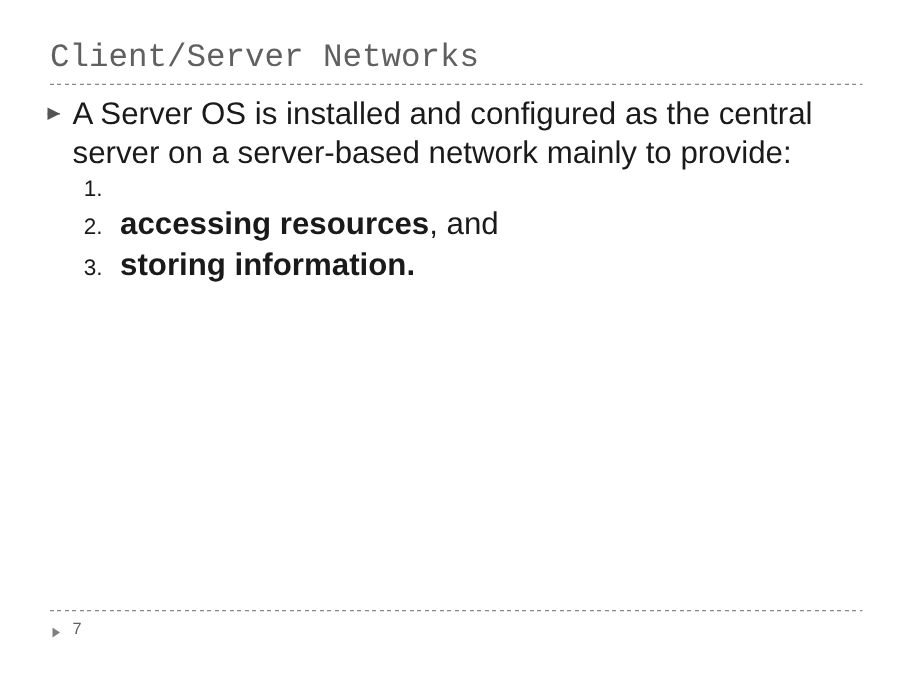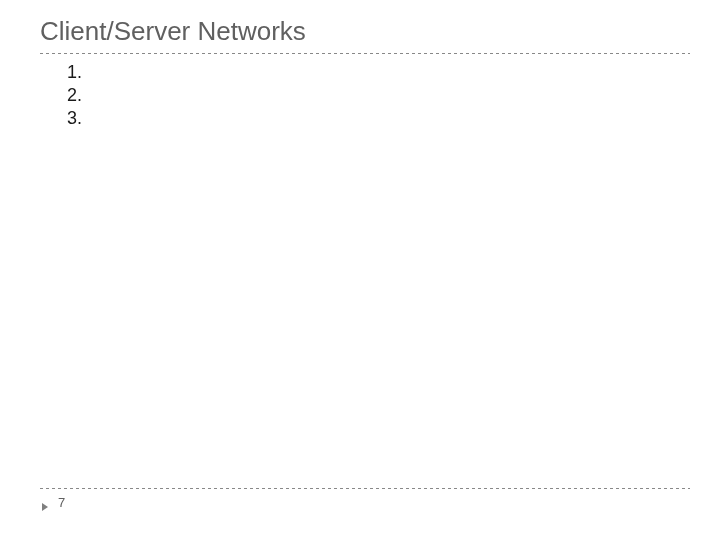--- a/index.html
+++ b/index.html
@@ -9,21 +9,22 @@
     }
     body {
       width: 720px;
       height: 540px;
       background: #fff;
       font-family: Arial, Helvetica, sans-serif;
       position: relative;
       overflow: hidden;
     }
     .title-area {
-      padding: 16px 0 6px 40px;
+      padding: 31px 0 6px 40px;
+      font-family: Liberation Mono, monospace;
     }
     .title {
       font-size: 26px;
       font-weight: 400;
       color: #606060;
     }
     .dashed-line {
       margin-left: 40px;
       margin-right: 30px;
       height: 1px;
@@ -98,29 +99,40 @@
   </style>
 </head>
 <body>
 
 <div class="title-area">
   <h1 class="title">Client/Server Networks</h1>
 </div>
 <div class="dashed-line"></div>
 
 <div class="content">
+  <div class="intro-wrap">
+    <span class="bullet-icon">
+      <svg viewBox="0 0 14 14" width="14" height="14">
+        <path d="M2 2 L12 7 L2 12 Z" fill="#555"></path>
+        <path d="M2 7 L12 7" stroke="#555" stroke-width="1"></path>
+      </svg>
+    </span>
+    <p class="intro">A Server OS is installed and configured as the central server on a server-based network mainly to provide:</p>
+  </div>
   <div class="numbered">
     <div class="num-row">
       <span class="num">1.</span>
     </div>
     <div class="num-row">
       <span class="num">2.</span>
+      <span class="num-text"><b>accessing resources</b><span>, and</span></span>
     </div>
     <div class="num-row">
       <span class="num">3.</span>
+      <span class="num-text"><b>storing information.</b></span>
     </div>
   </div>
 </div>
 
 <div class="footer">
   <div class="footer-line"></div>
   <div class="footer-row">
     <span class="footer-arrow">
       <svg viewBox="0 0 10 10" width="10" height="10">
         <path d="M2 1 L8 5 L2 9 Z" fill="#808080"></path>

